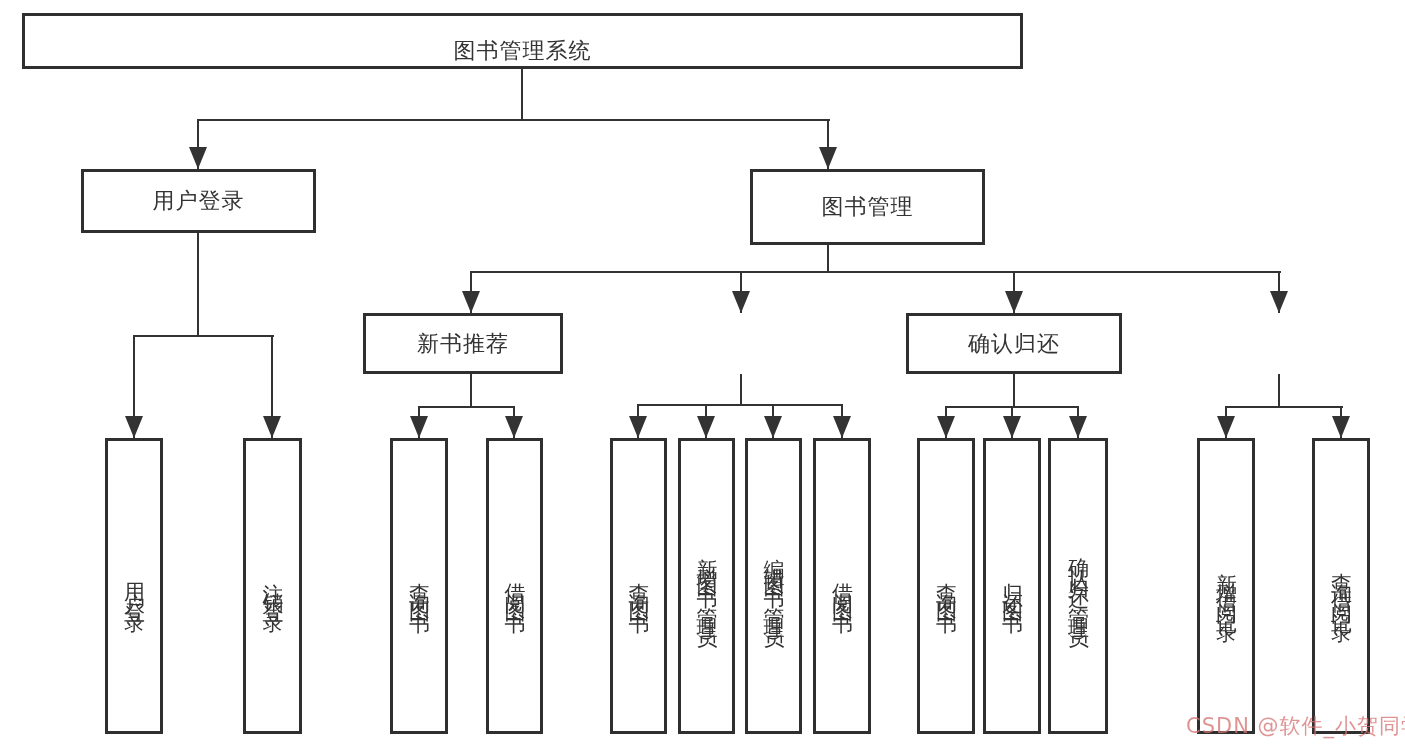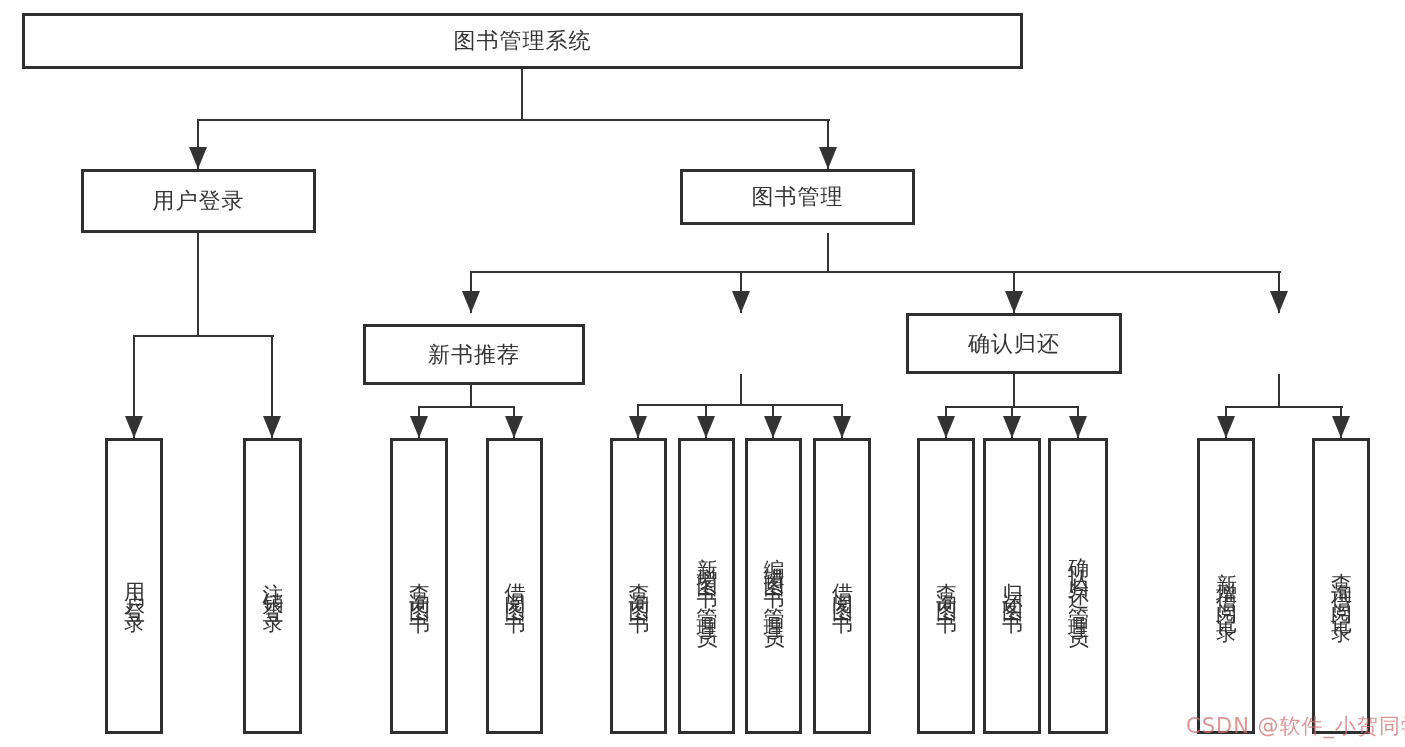--- a/index.html
+++ b/index.html
@@ -88,32 +88,32 @@
   <div class="vline" style="left:1077px;top:406px;height:32px;"></div>
   <div class="arrow" style="left:1069px;top:416px;"></div>
 
   <div class="vline" style="left:1278px;top:374px;height:34px;"></div>
   <div class="hline" style="left:1225px;top:406px;width:118px;"></div>
   <div class="vline" style="left:1225px;top:406px;height:32px;"></div>
   <div class="arrow" style="left:1217px;top:416px;"></div>
   <div class="vline" style="left:1340px;top:406px;height:32px;"></div>
   <div class="arrow" style="left:1332px;top:416px;"></div>
 
-  <div class="node" style="left:22px;top:13px;width:1001px;height:56px;">
+  <div class="node" style="left:22px;top:13px;width:1001px;height:56px;align-items:flex-end;">
     <span class="hlabel">图书管理系统</span>
   </div>
 
   <div class="node" style="left:81px;top:169px;width:235px;height:64px;">
     <span class="hlabel">用户登录</span>
   </div>
-  <div class="node" style="left:680px;top:169px;width:235px;height:56px;">
+  <div class="node" style="left:750px;top:169px;width:235px;height:76px;">
     <span class="hlabel">图书管理</span>
   </div>
 
-  <div class="node" style="left:363px;top:324px;width:222px;height:61px;">
+  <div class="node" style="left:363px;top:313px;width:200px;height:61px;">
     <span class="hlabel">新书推荐</span>
   </div>
   <div class="node" style="left:906px;top:313px;width:216px;height:61px;">
     <span class="hlabel">确认归还</span>
   </div>
 
   <div class="node" style="left:105px;top:438px;width:58px;height:296px;">
     <span class="vtext">用户登录</span>
   </div>
   <div class="node" style="left:243px;top:438px;width:59px;height:296px;">

